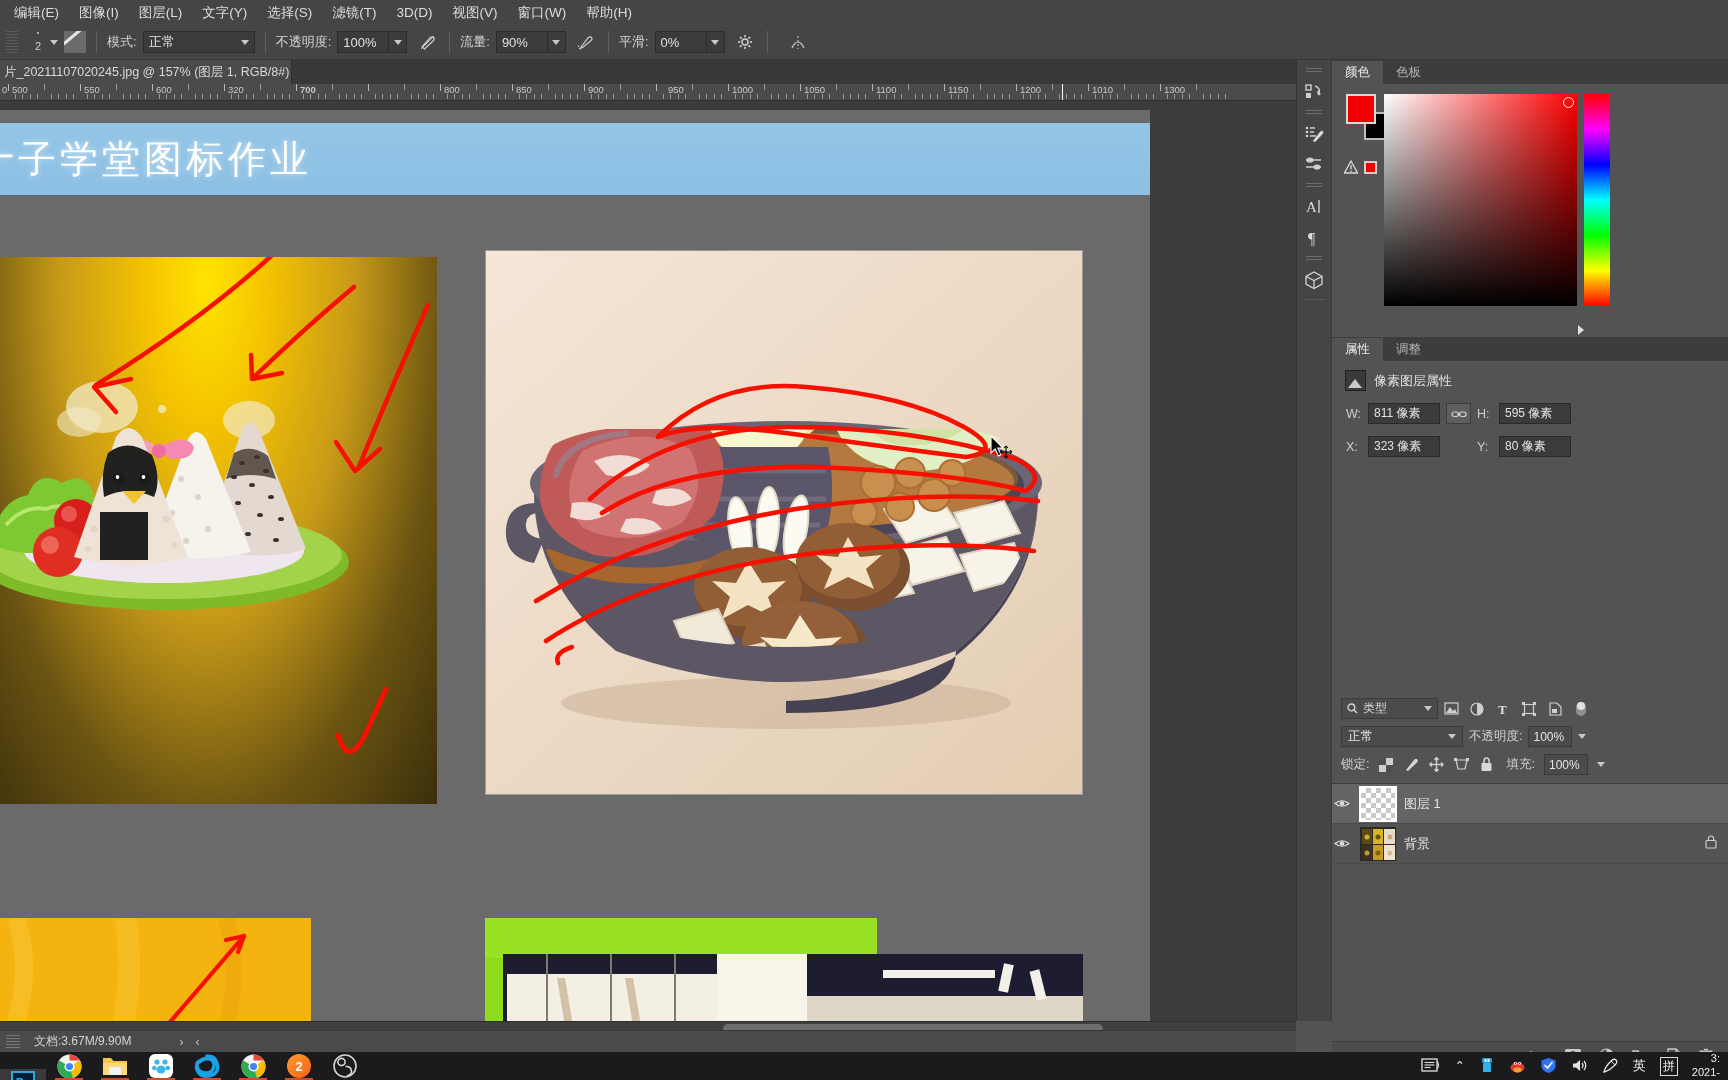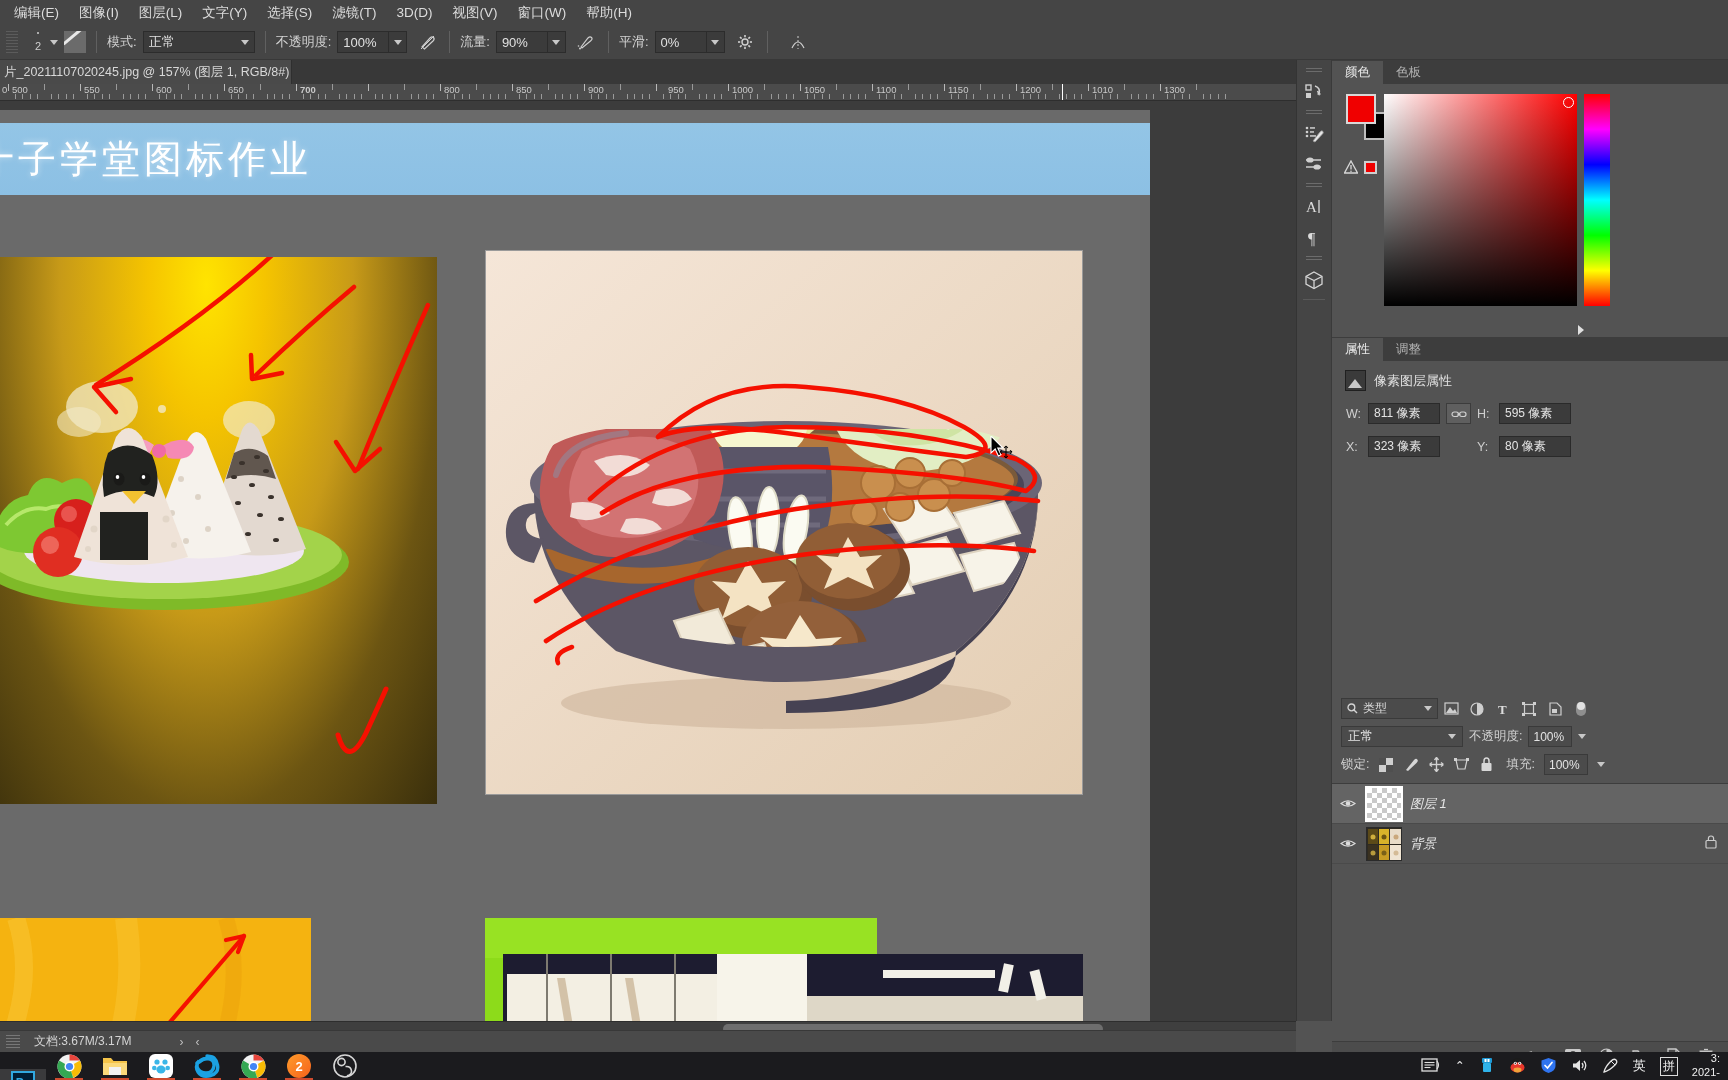--- a/index.html
+++ b/index.html
@@ -197,21 +197,21 @@
   .blendrow{display:flex;align-items:center;gap:6px;padding:7px 0 0 9px;}
   .blendsel{background:#4b4b4b;border:1px solid #3a3a3a;height:21px;width:122px;
      display:flex;align-items:center;justify-content:space-between;padding:0 6px;font-size:12.5px;color:#e3e3e3;}
   .smalllabel{font-size:12.5px;color:#d2d2d2;}
   .smallnum{background:#4b4b4b;border:1px solid #3a3a3a;height:21px;width:44px;
      display:flex;align-items:center;padding:0 4px;font-size:12px;color:#e3e3e3;}
   .lockrow{display:flex;align-items:center;gap:9px;padding:7px 0 0 9px;}
   .lockicon{width:16px;height:16px;display:flex;align-items:center;justify-content:center;color:#cdcdcd;}
 
   .layerlist{margin-top:8px;border-top:1px solid #3d3d3d;}
-  .layerrow{display:flex;align-items:center;height:40px;padding-left:6px;gap:8px;border-bottom:1px solid #4a4a4a;font-style:italic;}
+  .layerrow{display:flex;align-items:center;height:40px;gap:8px;border-bottom:1px solid #4a4a4a;}
   .layerrow.selected{background:#646464;}
   .eye{width:20px;display:flex;align-items:center;justify-content:center;color:#d8d8d8;}
   .lthumb{width:36px;height:34px;border:1px solid #2a2a2a;position:relative;overflow:hidden;background:#fff;}
   .lthumb.checker{
     background-image:linear-gradient(45deg,#c9c9c9 25%,transparent 25%),
       linear-gradient(-45deg,#c9c9c9 25%,transparent 25%),
       linear-gradient(45deg,transparent 75%,#c9c9c9 75%),
       linear-gradient(-45deg,transparent 75%,#c9c9c9 75%);
     background-size:10px 10px;
     background-position:0 0,0 5px,5px -5px,-5px 0px;
@@ -380,21 +380,21 @@
       <div class="ruler-tick" style="left: 159.2px; top: 10px; height: 5px;"></div>
       <div class="ruler-tick" style="left: 166.4px; top: 10px; height: 5px;"></div>
       <div class="ruler-tick" style="left: 173.6px; top: 10px; height: 5px;"></div>
       <div class="ruler-tick" style="left: 180.8px; top: 10px; height: 5px;"></div>
       <div class="ruler-tick" style="left: 188px; top: 0px; height: 6px;"></div>
       <div class="ruler-tick" style="left: 195.2px; top: 10px; height: 5px;"></div>
       <div class="ruler-tick" style="left: 202.4px; top: 10px; height: 5px;"></div>
       <div class="ruler-tick" style="left: 209.6px; top: 10px; height: 5px;"></div>
       <div class="ruler-tick" style="left: 216.8px; top: 10px; height: 5px;"></div>
       <div class="ruler-tick major" style="left: 224px;"></div>
-      <div class="ruler-lbl" style="left: 226px;">650</div>
+      <div class="ruler-lbl" style="left: 226px;">320</div>
       <div class="ruler-tick" style="left: 231.2px; top: 10px; height: 5px;"></div>
       <div class="ruler-tick" style="left: 238.4px; top: 10px; height: 5px;"></div>
       <div class="ruler-tick" style="left: 245.6px; top: 10px; height: 5px;"></div>
       <div class="ruler-tick" style="left: 252.8px; top: 10px; height: 5px;"></div>
       <div class="ruler-tick" style="left: 260px; top: 0px; height: 6px;"></div>
       <div class="ruler-tick" style="left: 267.2px; top: 10px; height: 5px;"></div>
       <div class="ruler-tick" style="left: 274.4px; top: 10px; height: 5px;"></div>
       <div class="ruler-tick" style="left: 281.6px; top: 10px; height: 5px;"></div>
       <div class="ruler-tick" style="left: 288.8px; top: 10px; height: 5px;"></div>
       <div class="ruler-tick major" style="left: 296px;"></div>
@@ -811,21 +811,21 @@
 
   <div class="vscroll">
     <div class="vthumb"></div>
   </div>
   <div class="hscroll">
     <div class="hthumb"></div>
   </div>
 
   <div class="statusbar">
     <div class="status-grip"></div>
-    <span>文档:3.67M/3.17M</span>
+    <span>文档:3.67M/9.90M</span>
     <span style="margin-left:36px;color:#c0c0c0;">›</span>
     <span style="color:#c0c0c0;">‹</span>
   </div>
 
   <div class="dock">
 
     <div class="iconrail">
       <div class="rail-grip"></div>
       <div class="rail-btn">
         <svg width="20" height="20" viewBox="0 0 20 20">

